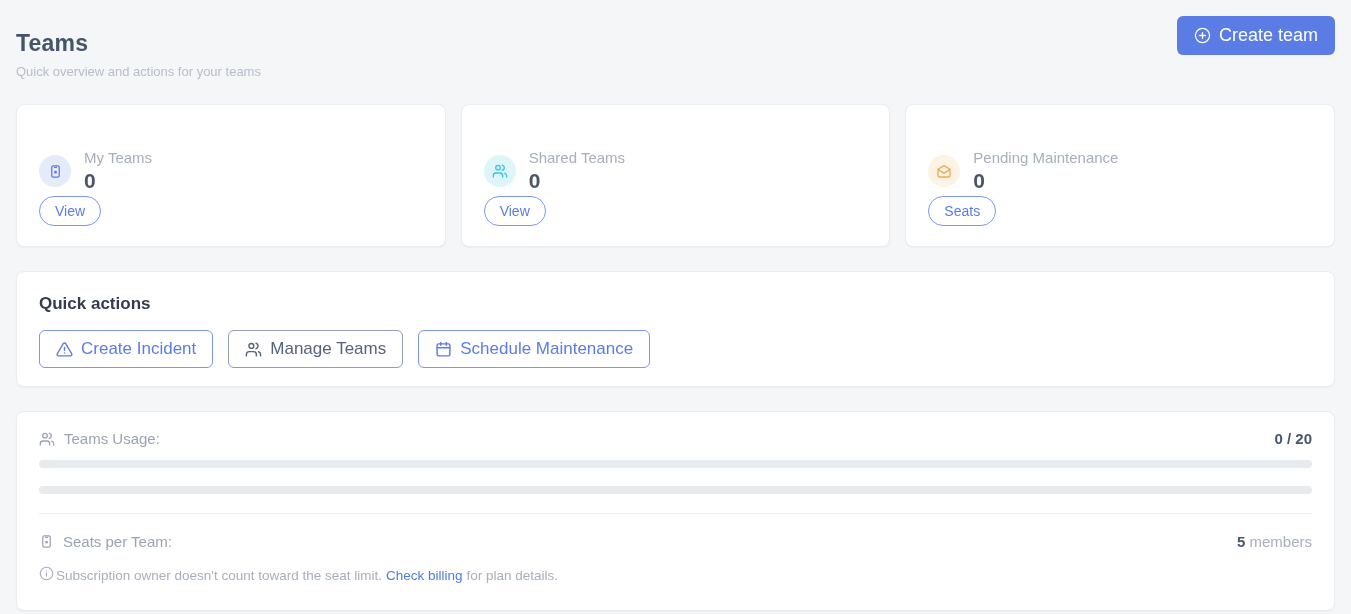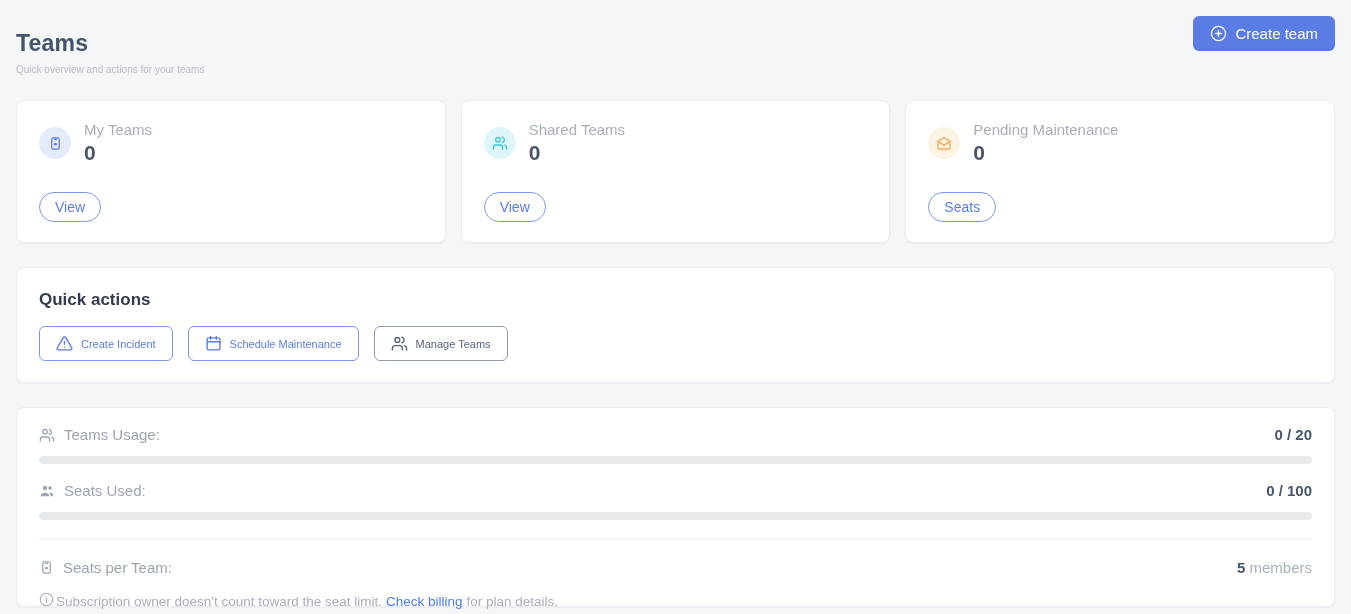--- a/index.html
+++ b/index.html
@@ -7,41 +7,41 @@
   body {
     width:1351px; height:614px;
     font-family:"Liberation Sans", sans-serif;
     padding:16px;
     color:#4a5668;
     overflow:hidden;
   }
   
   .header { display:flex; justify-content:space-between; align-items:flex-start; }
   .page-title { font-size:23px; font-weight:700; color:#44546b; letter-spacing:.2px;margin-top:14px; }
-  .page-subtitle { font-size:10px; color:#b7bec9; margin-top:7px; }
+  .page-subtitle { font-size:13px; color:#b7bec9; margin-top:7px; }
   .btn-primary {
     display:inline-flex; align-items:center; gap:8px;
     background:#5b7ce4; color:#fff;
     border:none; border-radius:6px;
-    font-size:15px; font-family:inherit;
+    font-size:18px; font-family:inherit;
     padding:9px 17px; cursor:pointer;
   }
   .btn-primary svg { display:block; }
   
   .cards-row {
     display:grid; grid-template-columns:1fr 1fr 1fr; gap:15px;
     margin-top:25px;
   }
   .stat-card {
     background:#fff; border:1px solid #eaedf1; border-radius:8px;
     box-shadow:0 1px 2px rgba(20,30,50,.04);
     padding:20px 22px; height:143px;
     display:flex; flex-direction:column; justify-content:space-between;
   }
-  .stat-top { display:flex; align-items:center; gap:13px; }
+  .stat-top { display:flex; align-items:center; gap:13px;margin-top:24px; }
   .icon-circle {
     width:32px; height:32px; border-radius:50%;
     display:flex; align-items:center; justify-content:center; flex:0 0 32px;
   }
   .stat-label { font-size:15px; color:#a7afbb; }
   .stat-value { font-size:21px; font-weight:700; color:#4a5668; margin-top:3px; }
   .btn-outline-blue {
     display:inline-flex; align-items:center; gap:7px;
     background:#fff; color:#5b7ce4;
     border:1px solid #7d97e9; border-radius:15px;
@@ -53,21 +53,21 @@
     background:#fff; border:1px solid #eaedf1; border-radius:8px;
     box-shadow:0 1px 2px rgba(20,30,50,.04);
     margin-top:24px;
   }
   .quick-panel { padding:22px; height:116px; }
   .quick-heading { font-size:17px; font-weight:700; color:#333c4e; }
   .quick-buttons { display:flex; gap:15px; margin-top:16px; }
   .btn-action {
     display:inline-flex; align-items:center; gap:8px;
     background:#fff; border-radius:6px;
-    font-size:11px; font-family:inherit;
+    font-size:17px; font-family:inherit;
     padding:8px 16px; cursor:pointer;
   }
   .btn-action.blue { color:#5b7ce4; border:1px solid #7d97e9; }
   .btn-action.neutral { color:#55637c; border:1px solid #939daf; }
   .btn-action svg { display:block; }
   
   .usage-panel { padding:18px 22px 20px; height:200px; }
   .usage-row { display:flex; justify-content:space-between; align-items:center; }
   .usage-left { display:flex; align-items:center; gap:9px; color:#9ba4b2; font-size:15px; }
   .usage-left svg { display:block; color:#9ba4b2; }
@@ -178,42 +178,42 @@
       <span>
         <svg width="17" height="17" viewBox="0 0 24 24" fill="none" stroke="currentColor" stroke-width="2" stroke-linecap="round" stroke-linejoin="round">
             <path d="M10.29 3.86 1.82 18a2 2 0 0 0 1.71 3h16.94a2 2 0 0 0 1.71-3L13.71 3.86a2 2 0 0 0-3.42 0z"></path>
             <line x1="12" y1="9" x2="12" y2="13"></line>
             <line x1="12" y1="17" x2="12.01" y2="17"></line>
           </svg>
       </span>
       <span>Create Incident</span>
     </button>
 
+    <button class="btn-action neutral">
+      <span>
+        <svg width="17" height="17" viewBox="0 0 24 24" fill="none" stroke="currentColor" stroke-width="2" stroke-linecap="round" stroke-linejoin="round">
+            <path d="M16 21v-2a4 4 0 0 0-4-4H6a4 4 0 0 0-4 4v2"></path>
+            <circle cx="9" cy="7" r="3.4"></circle>
+            <path d="M22 21v-2a4 4 0 0 0-3-3.87"></path>
+            <path d="M15.5 3.13a4 4 0 0 1 0 7.75"></path>
+          </svg>
+      </span>
+      <span>Manage Teams</span>
+    </button>
+
     <button class="btn-action blue">
       <span>
         <svg width="17" height="17" viewBox="0 0 24 24" fill="none" stroke="currentColor" stroke-width="2" stroke-linecap="round" stroke-linejoin="round">
             <rect x="3" y="4" width="18" height="17" rx="2"></rect>
             <line x1="16" y1="2" x2="16" y2="6"></line>
             <line x1="8" y1="2" x2="8" y2="6"></line>
             <line x1="3" y1="9.5" x2="21" y2="9.5"></line>
           </svg>
       </span>
       <span>Schedule Maintenance</span>
-    </button>
-
-    <button class="btn-action neutral">
-      <span>
-        <svg width="17" height="17" viewBox="0 0 24 24" fill="none" stroke="currentColor" stroke-width="2" stroke-linecap="round" stroke-linejoin="round">
-            <path d="M16 21v-2a4 4 0 0 0-4-4H6a4 4 0 0 0-4 4v2"></path>
-            <circle cx="9" cy="7" r="3.4"></circle>
-            <path d="M22 21v-2a4 4 0 0 0-3-3.87"></path>
-            <path d="M15.5 3.13a4 4 0 0 1 0 7.75"></path>
-          </svg>
-      </span>
-      <span>Manage Teams</span>
     </button>
 
   </div>
 </div>
 
 <div class="panel usage-panel">
 
   <div class="usage-group">
     <div class="usage-row">
       <div class="usage-left">
@@ -228,34 +228,20 @@
         <span>Teams Usage:</span>
       </div>
       <div class="usage-value">0 / 20</div>
     </div>
     <div class="progress-track">
       <div class="progress-fill" id="bar0" style="width: 0%;"></div>
     </div>
   </div>
 
   <div class="usage-group">
-    <div class="usage-row">
-      <div class="usage-left">
-        <span>
-          <svg width="16" height="16" viewBox="0 0 24 24" fill="currentColor" stroke="none">
-              <circle cx="9" cy="7.5" r="3.2"></circle>
-              <path d="M2.5 20c0-3.3 2.9-5.5 6.5-5.5s6.5 2.2 6.5 5.5z"></path>
-              <circle cx="16.5" cy="7.5" r="2.7"></circle>
-              <path d="M17 14.7c2.7.4 4.7 2.3 4.7 5.3h-4.2c0-2-.9-3.9-2.4-5 .6-.2 1.2-.3 1.9-.3z"></path>
-            </svg>
-        </span>
-        <span>Seats Used:</span>
-      </div>
-      <div class="usage-value">0 / 100</div>
-    </div>
     <div class="progress-track">
       <div class="progress-fill" id="bar1" style="width: 0%;"></div>
     </div>
   </div>
 
   <hr class="usage-divider">
 
   <div class="usage-row seats-row">
     <div class="usage-left">
       <span>

